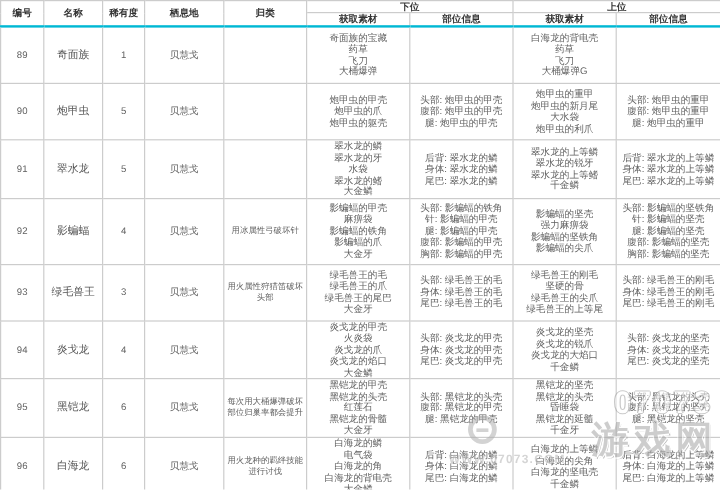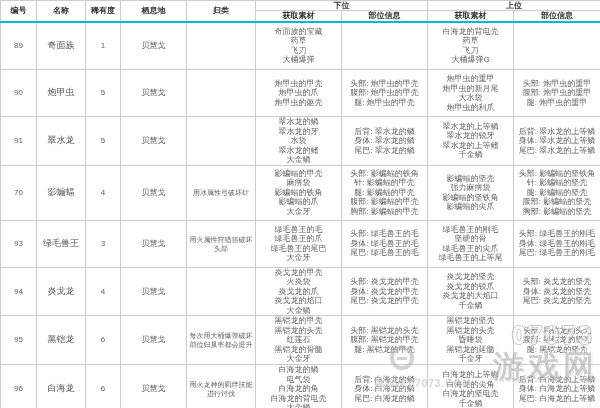--- a/index.html
+++ b/index.html
@@ -148,21 +148,21 @@
     <td>翠水龙的上等鳞
 翠水龙的锐牙
 翠水龙的上等鳍
 千金鳞</td>
     <td>后背: 翠水龙的上等鳞
 身体: 翠水龙的上等鳞
 尾巴: 翠水龙的上等鳞</td>
   </tr>
 
   <tr>
-    <td class="c-id">70</td>
+    <td class="c-id">92</td>
     <td class="c-name">影蝙蝠</td>
     <td>4</td>
     <td>贝慧戈</td>
     <td class="c-category">用冰属性弓破坏针</td>
     <td>影蝙蝠的甲壳
 麻痹袋
 影蝙蝠的铁角
 影蝙蝠的爪
 大金牙</td>
     <td>头部: 影蝙蝠的铁角

